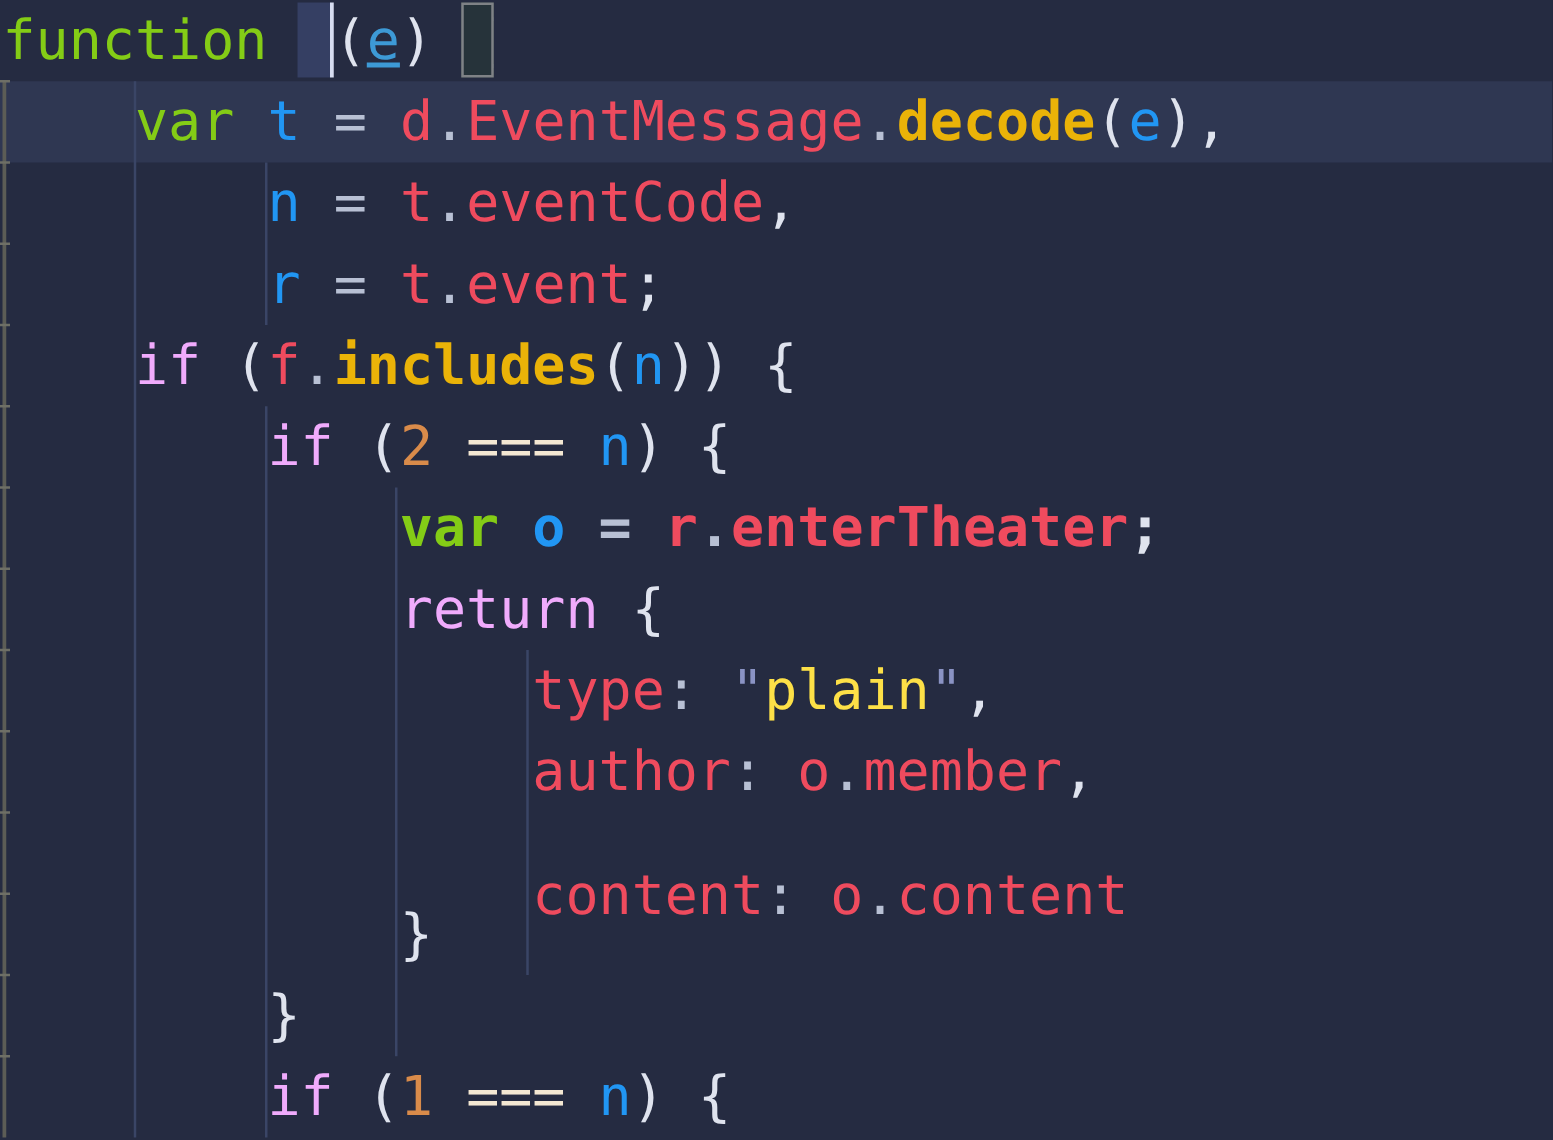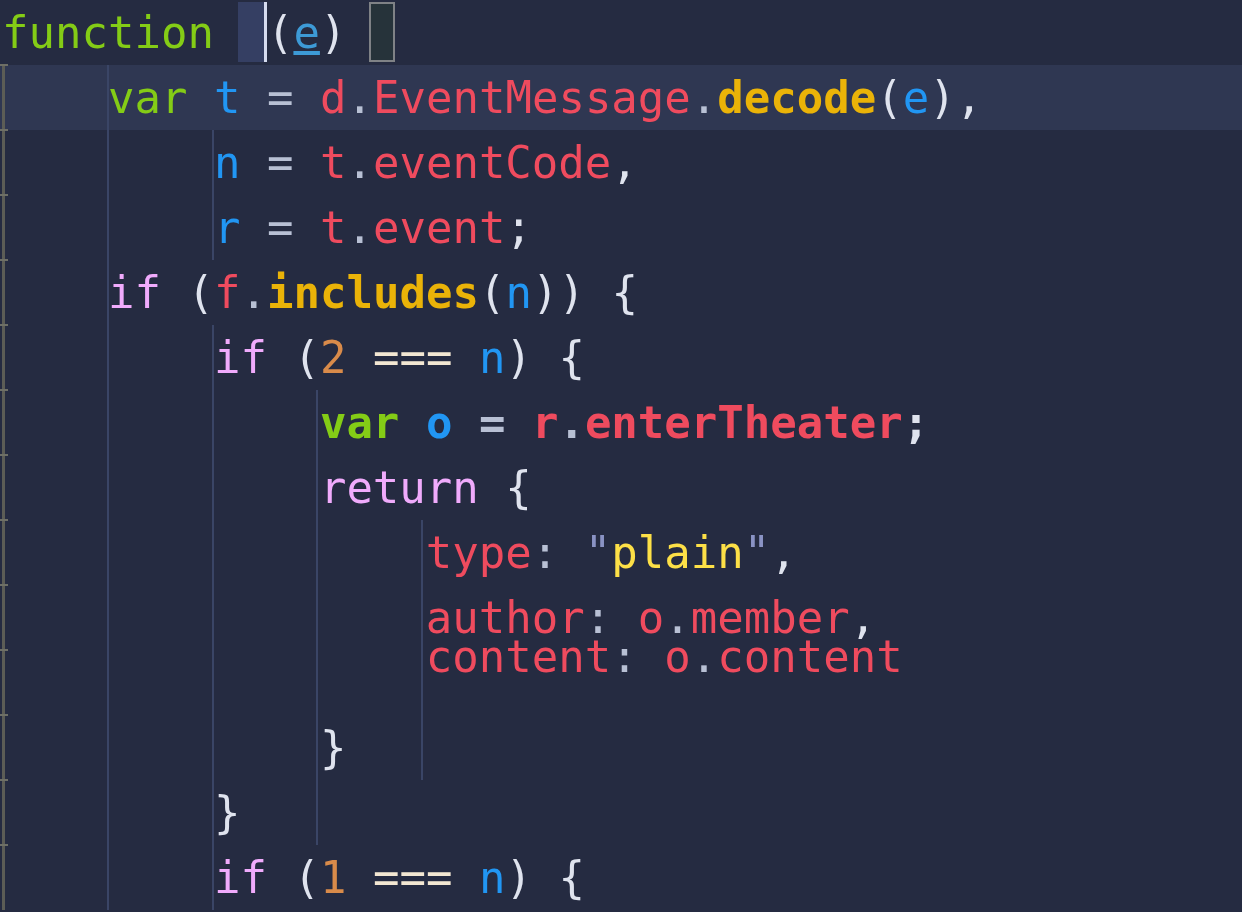--- a/index.html
+++ b/index.html
@@ -148,21 +148,21 @@
       <div class="code-line" style="top: 0px;"><span class="t-var">function</span><span class="t-punct"> </span><span class="t-fnname">p</span><span class="t-punct">(</span><span class="t-param">e</span><span class="t-punct">)</span><span class="t-punct"> </span><span class="t-punct">{</span></div>
       <div class="code-line" style="top: 65px;"><span class="t-punct">    </span><span class="t-var">var</span><span class="t-punct"> </span><span class="t-ident">t</span><span class="t-punct"> </span><span class="t-op">=</span><span class="t-punct"> </span><span class="t-prop">d</span><span class="t-dot">.</span><span class="t-prop">EventMessage</span><span class="t-dot">.</span><span class="t-fn">decode</span><span class="t-punct">(</span><span class="t-ident">e</span><span class="t-punct">)</span><span class="t-punct">,</span></div>
       <div class="code-line" style="top: 130px;"><span class="t-punct">        </span><span class="t-ident">n</span><span class="t-punct"> </span><span class="t-op">=</span><span class="t-punct"> </span><span class="t-prop">t</span><span class="t-dot">.</span><span class="t-prop">eventCode</span><span class="t-punct">,</span></div>
       <div class="code-line" style="top: 195px;"><span class="t-punct">        </span><span class="t-ident">r</span><span class="t-punct"> </span><span class="t-op">=</span><span class="t-punct"> </span><span class="t-prop">t</span><span class="t-dot">.</span><span class="t-prop">event</span><span class="t-punct">;</span></div>
       <div class="code-line" style="top: 260px;"><span class="t-punct">    </span><span class="t-kw">if</span><span class="t-punct"> </span><span class="t-punct">(</span><span class="t-prop">f</span><span class="t-dot">.</span><span class="t-fn">includes</span><span class="t-punct">(</span><span class="t-ident">n</span><span class="t-punct">)</span><span class="t-punct">)</span><span class="t-punct"> </span><span class="t-punct">{</span></div>
       <div class="code-line" style="top: 325px;"><span class="t-punct">        </span><span class="t-kw">if</span><span class="t-punct"> </span><span class="t-punct">(</span><span class="t-num">2</span><span class="t-punct"> </span><span class="t-opeq">===</span><span class="t-punct"> </span><span class="t-ident">n</span><span class="t-punct">)</span><span class="t-punct"> </span><span class="t-punct">{</span></div>
       <div class="code-line" style="top: 390px; font-weight: bold;"><span class="t-punct">            </span><span class="t-var">var</span><span class="t-punct"> </span><span class="t-ident">o</span><span class="t-punct"> </span><span class="t-op">=</span><span class="t-punct"> </span><span class="t-prop">r</span><span class="t-dot">.</span><span class="t-prop">enterTheater</span><span class="t-punct">;</span></div>
       <div class="code-line" style="top: 455px;"><span class="t-punct">            </span><span class="t-kw">return</span><span class="t-punct"> </span><span class="t-punct">{</span></div>
       <div class="code-line" style="top: 520px;"><span class="t-punct">                </span><span class="t-prop">type</span><span class="t-dot">:</span><span class="t-punct"> </span><span class="t-quote">"</span><span class="t-str">plain</span><span class="t-quote">"</span><span class="t-punct">,</span></div>
       <div class="code-line" style="top: 585px;"><span class="t-punct">                </span><span class="t-prop">author</span><span class="t-dot">:</span><span class="t-punct"> </span><span class="t-prop">o</span><span class="t-dot">.</span><span class="t-prop">member</span><span class="t-punct">,</span></div>
-      <div class="code-line" style="top: 624px; text-align: center;"><span class="t-punct">                </span><span class="t-prop">content</span><span class="t-dot">:</span><span class="t-punct"> </span><span class="t-prop">o</span><span class="t-dot">.</span><span class="t-prop">content</span></div>
+      <div class="code-line" style="top: 684px; text-align: center;"><span class="t-punct">                </span><span class="t-prop">content</span><span class="t-dot">:</span><span class="t-punct"> </span><span class="t-prop">o</span><span class="t-dot">.</span><span class="t-prop">content</span></div>
       <div class="code-line" style="top: 715px;"><span class="t-punct">            </span><span class="t-punct">}</span></div>
       <div class="code-line" style="top: 780px;"><span class="t-punct">        </span><span class="t-punct">}</span></div>
       <div class="code-line" style="top: 845px;"><span class="t-punct">        </span><span class="t-kw">if</span><span class="t-punct"> </span><span class="t-punct">(</span><span class="t-num">1</span><span class="t-punct"> </span><span class="t-opeq">===</span><span class="t-punct"> </span><span class="t-ident">n</span><span class="t-punct">)</span><span class="t-punct"> </span><span class="t-punct">{</span></div>
     </div>
 
   <div class="layer" id="caret-layer">
       <div class="caret-box" style="left: 238px; top: 2px; width: 26px;"></div>
       <div class="caret-bar" style="left: 264px; top: 2px;"></div>
       <div class="brace-match" style="left: 369px; top: 2px; width: 26px;"></div>
     </div>

